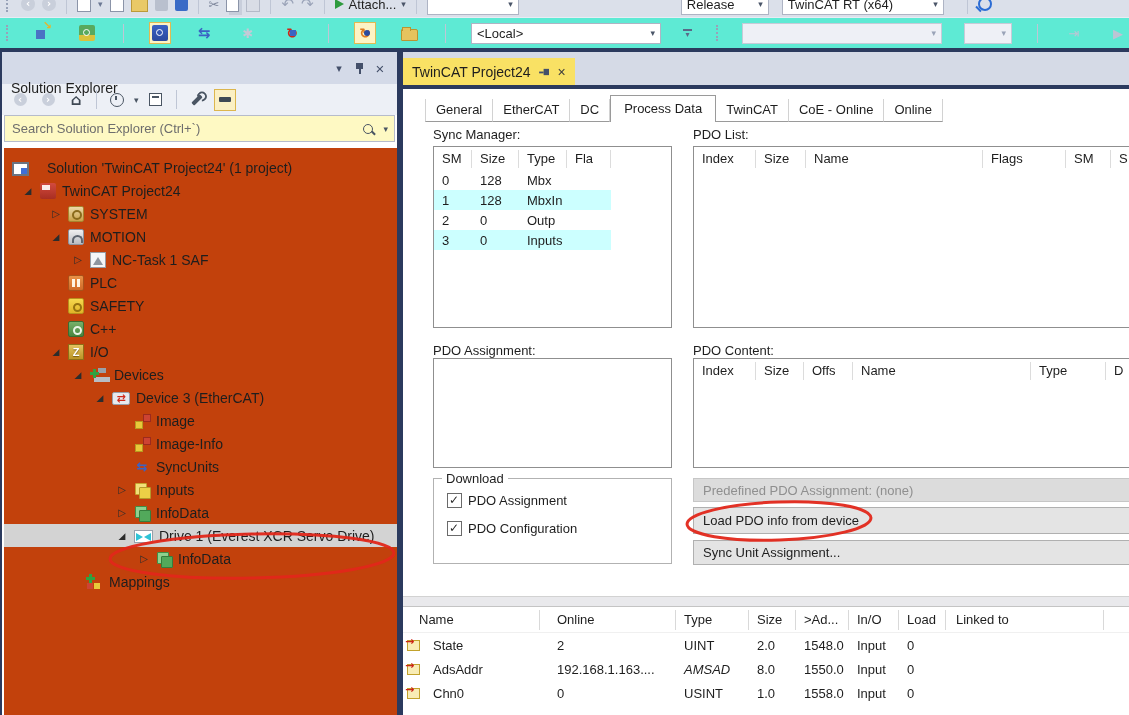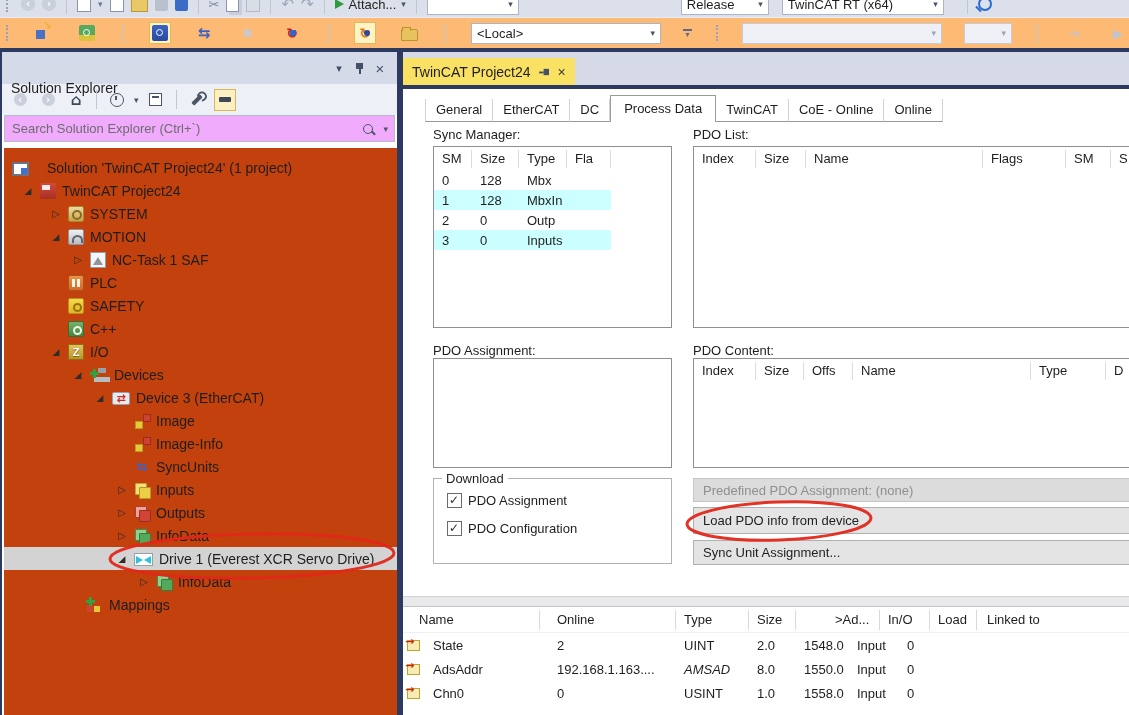--- a/index.html
+++ b/index.html
@@ -3,21 +3,21 @@
 <meta charset="utf-8">
 <style>
   html,body{margin:0;padding:0;}
   body{width:1129px;height:715px;position:relative;overflow:hidden;background:#fff;
        font-family:"Liberation Sans",sans-serif;color:#1e1e1e;}
   .gly::after{content:attr(data-glyph);font-family:"DejaVu Sans","Liberation Sans",sans-serif;}
 
   
   .tb1{position:absolute;left:0;top:0;width:100%;height:17px;background:#dbe0ea;overflow:hidden;}
   .tb1 .inner{position:absolute;top:-8px;left:0;height:24px;display:flex;align-items:center;gap:7px;padding-left:4px;}
-  .tb2{position:absolute;left:0;top:17px;width:100%;height:31px;background:#fdba74;display:flex;align-items:center;gap:22px;padding-left:4px;box-sizing:border-box;border-top:1px solid #e8ecf4;}
+  .tb2{position:absolute;left:0;top:17px;width:100%;height:31px;background:#5eead4;display:flex;align-items:center;gap:22px;padding-left:4px;box-sizing:border-box;border-top:1px solid #e8ecf4;}
   .chromeline{position:absolute;left:0;top:48px;width:100%;height:4px;background:#2b3a5e;}
   .grip{width:4px;height:16px;border-left:2px dotted #98a2b8;margin:0 2px;}
   .vsep{width:1px;height:19px;background:#bfc6d5;margin:0 3px;flex:none;}
   .tbtn{width:22px;height:22px;display:flex;align-items:center;justify-content:center;flex:none;position:relative;}
   .tbtn.hl{background:#fdf3c4;border:1px solid #e0ba52;box-sizing:border-box;}
   .dgly{color:#bdc4d4;font-size:13px;}
   .combo{height:21px;background:#fff;border:1px solid #aeb4c4;display:flex;align-items:center;font-size:13px;padding:0 5px;box-sizing:border-box;flex:none;}
   .combo .cv{flex:1;white-space:nowrap;overflow:hidden;}
   .combo .da{color:#4a5568;font-size:9px;margin-left:4px;}
   .combo.dis{background:#eef0f6;border-color:#c6cbd8;}
@@ -60,21 +60,21 @@
   .sico{width:22px;height:22px;display:flex;align-items:center;justify-content:center;position:relative;flex:none;}
   .sico.hl{background:#fbf0c4;border:1px solid #dcb64e;box-sizing:border-box;}
   .home{color:#3e4854;font-size:15px;font-weight:bold;}
   .clockic{width:12px;height:12px;border:1.6px solid #4a5563;border-radius:50%;position:relative;}
   .clockic::after{content:"";position:absolute;left:4px;top:2px;width:1.6px;height:4px;background:#4a5563;}
   .collic{width:11px;height:11px;border:1.5px solid #4a5563;position:relative;background:#fff;}
   .collic::before{content:"";position:absolute;left:2px;top:2px;right:2px;height:1.5px;background:#4a5563;}
   .wrench{width:4px;height:12px;background:#4a5563;transform:rotate(45deg);border-radius:1px;position:relative;}
   .wrench::after{content:"";position:absolute;left:-2px;top:-5px;width:6px;height:6px;border:2px solid #4a5563;border-radius:50%;border-bottom-color:transparent;}
   .pvw{width:12px;height:5px;background:#3e4854;border-radius:1px;}
-  .sesearch{height:25px;margin:0 2px;border:1px solid #b6bccb;background:#f0abfc;display:flex;align-items:center;}
+  .sesearch{height:25px;margin:0 2px;border:1px solid #b6bccb;background:#fef9c3;display:flex;align-items:center;}
   .sesearch input{flex:1;border:none;outline:none;font:13px "Liberation Sans",sans-serif;color:#444;padding:0 7px;background:transparent;}
   .sesearch input::placeholder{color:#6d6d6d;opacity:1;}
   .smag{width:8px;height:8px;border:1.6px solid #4a5563;border-radius:50%;position:relative;margin-right:4px;}
   .smag::after{content:"";position:absolute;left:7px;top:7px;width:5px;height:1.6px;background:#4a5563;transform:rotate(45deg);}
   .setree{position:absolute;left:2px;right:0;top:96px;bottom:0;background:#c2410c;padding-top:8px;font-size:14px;}
 
   .trow{height:23px;display:flex;align-items:center;white-space:nowrap;}
   .trow.sel{background:#d3d3d3;}
   .arrow{width:24px;text-align:center;font-size:10px;color:#2c2c2c;flex:none;}
   .arrow.exp::after{font-size:9px;}
@@ -415,25 +415,20 @@
       <span class="tic tic-sync"></span>
       <span class="tlabel">SyncUnits</span>
     </div>
     <div class="trow l5">
       <span class="arrow gly" data-glyph="▷"></span>
       <span class="tic tic-stack tic-inputs"></span>
       <span class="tlabel">Inputs</span>
     </div>
     <div class="trow l5">
       <span class="arrow gly" data-glyph="▷"></span>
-      <span class="tic tic-stack tic-outputs"></span>
-      <span class="tlabel">Outputs</span>
-    </div>
-    <div class="trow l5">
-      <span class="arrow gly" data-glyph="▷"></span>
       <span class="tic tic-stack tic-infodata"></span>
       <span class="tlabel">InfoData</span>
     </div>
     <div class="trow l5 sel">
       <span class="arrow gly exp" data-glyph="◢"></span>
       <span class="tic tic-drive"></span>
       <span class="tlabel">Drive 1 (Everest XCR Servo Drive)</span>
     </div>
     <div class="trow l6">
       <span class="arrow gly" data-glyph="▷"></span>
@@ -548,21 +543,21 @@
     <div class="wbtn" style="top:451px;height:25px;">Sync Unit Assignment...</div>
 
     <div class="splitband" style="top:507px;height:9px;"></div>
 
     <div class="vgrid" style="top:518px;bottom:0;">
       <div class="ghead">
         <span style="width:137px;padding-left:16px;">Name</span>
         <span style="width:136px;padding-left:17px;">Online</span>
         <span style="width:73px;">Type</span>
         <span style="width:47px;">Size</span>
-        <span style="width:53px;margin-left:31px;">&gt;Ad...</span>
+        <span style="width:53px;">&gt;Ad...</span>
         <span style="width:50px;">In/O</span>
         <span style="width:47px;">Load</span>
         <span style="width:158px;padding-left:10px;">Linked to</span>
       </div>
       <div class="grow">
         <span class="ncell" style="width:137px;">
             <i class="gic"></i>
             <span>State</span>
           </span>
         <span style="width:136px;padding-left:17px;">2</span>

